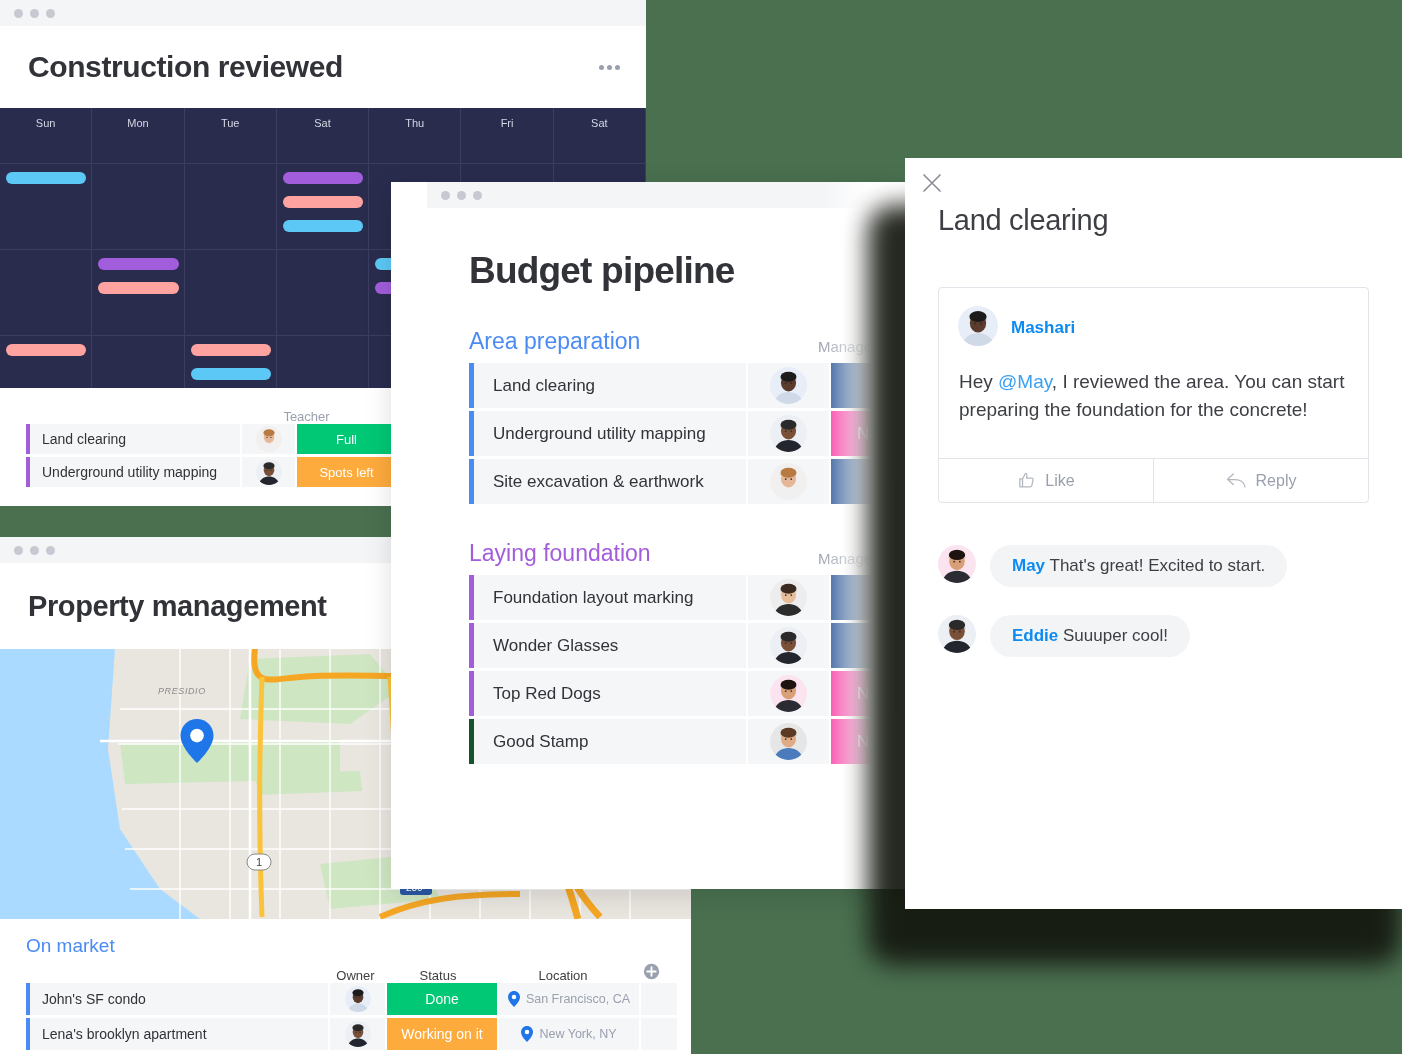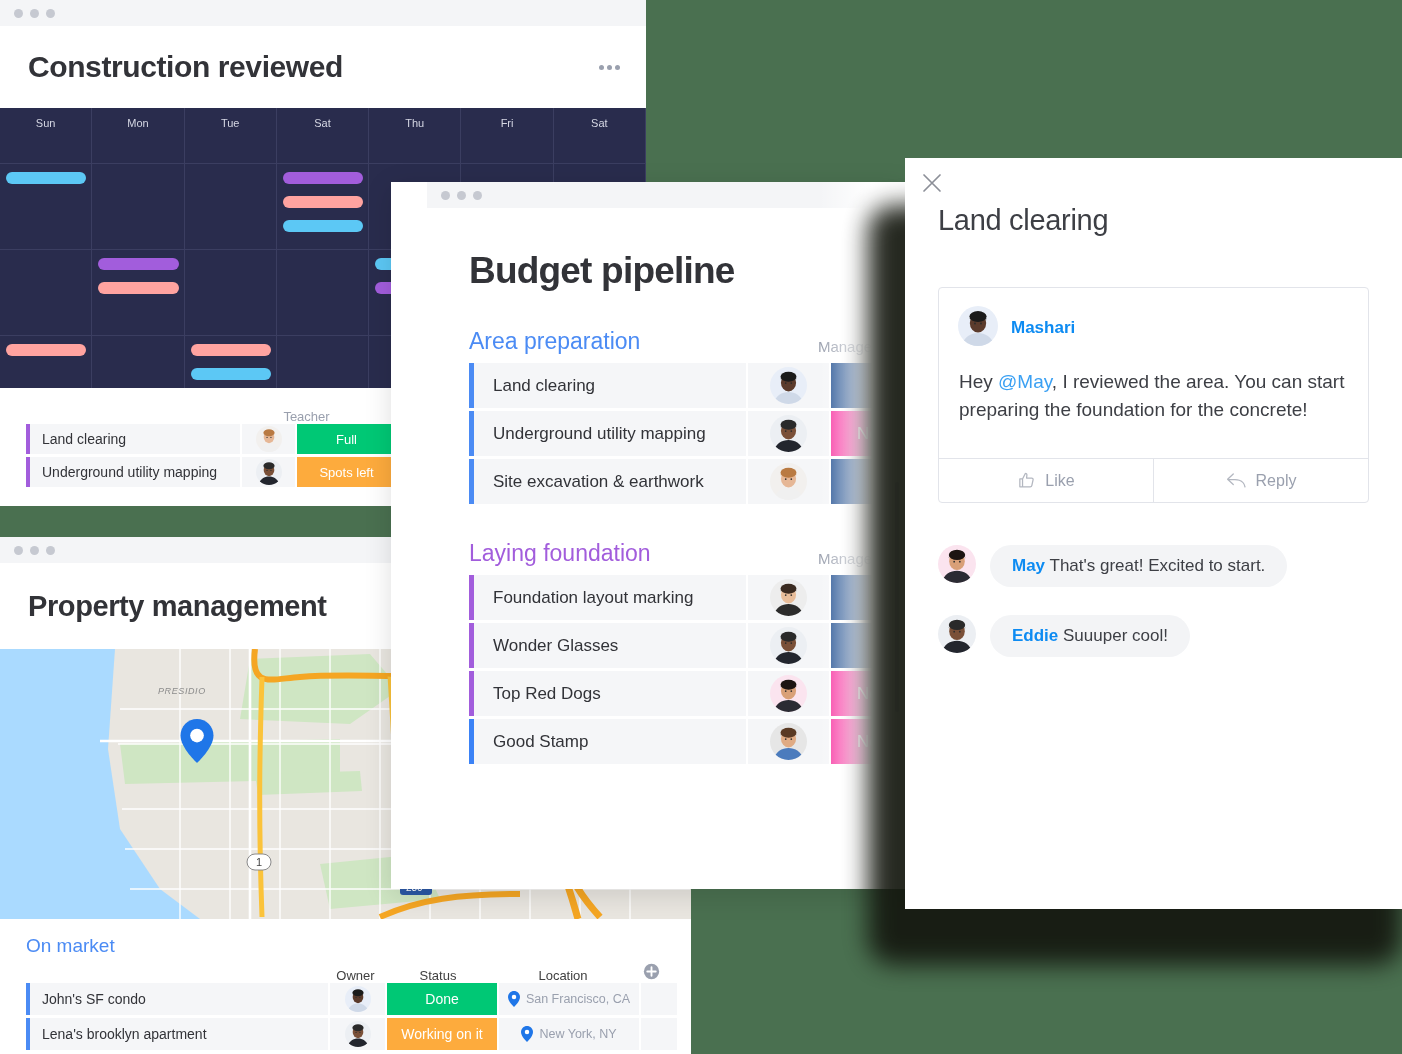--- a/index.html
+++ b/index.html
@@ -575,21 +575,21 @@
                       <path d="M11 15 C11 7 29 7 29 15 C29 11 26 9 20 9 C14 9 11 11 11 15 Z" fill="#1d1412"></path>
                       <ellipse cx="20" cy="10.5" rx="8.6" ry="5.4" fill="#1d1412"></ellipse>
                       <circle cx="17" cy="17.5" r="0.9" fill="#2b2b2b"></circle>
                       <circle cx="23" cy="17.5" r="0.9" fill="#2b2b2b"></circle>
                     </g>
                   </svg>
                 </div>
                 <div class="bp-stat" style="background:#f7319f">No</div>
               </div>
               <div class="bp-row">
-                <div class="bp-name" style="border-left:5px solid #3b82f6">Good Stamp</div>
+                <div class="bp-name" style="border-left:5px solid #14532d">Good Stamp</div>
                 <div class="bp-mgr">
                   <svg width="37" height="37" viewBox="0 0 40 40">
                     <defs>
                       <clipPath id="cpf37">
                         <circle cx="20" cy="20" r="20"></circle>
                       </clipPath>
                     </defs>
                     <g clip-path="url(#cpf37)">
                       <rect width="40" height="40" fill="#e6e6e6"></rect>
                       <path d="M4 41 C5 31 13 27 20 27 C27 27 35 31 36 41 Z" fill="#4b7bbd"></path>

